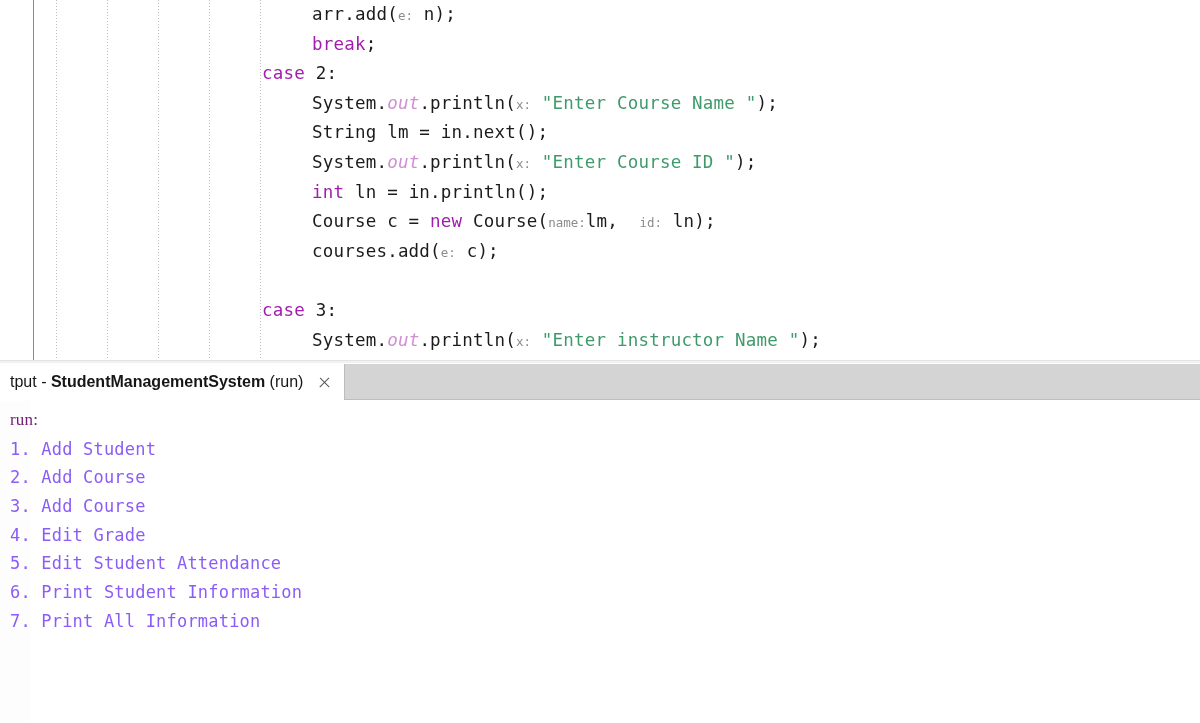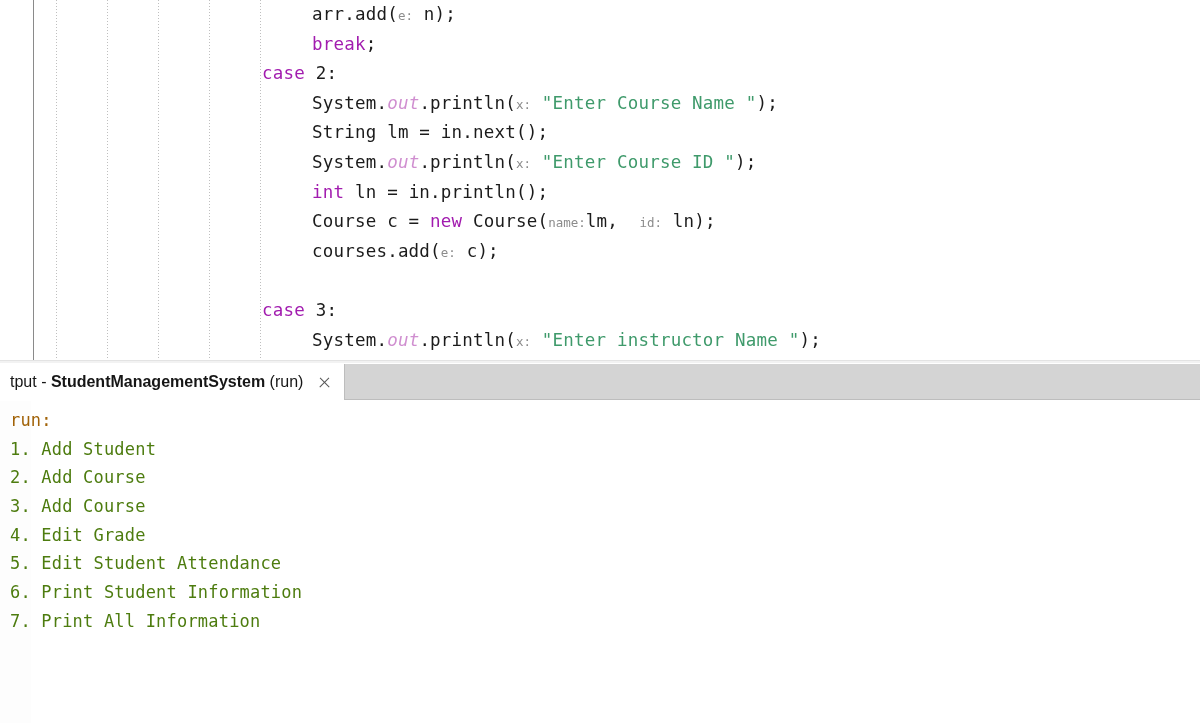--- a/index.html
+++ b/index.html
@@ -155,24 +155,24 @@
     left: 10px;
     top: 5px;
     width: 1180px;
   }
   .oline {
     height: 28.7px;
     line-height: 28.7px;
     white-space: pre;
     font-family: "DejaVu Sans Mono", "Liberation Mono", monospace;
     font-size: 17px;
-    color: #4d7c0f;
+    color: #8b5cf6;
     letter-spacing: 0.2px;
   }
-  .oline.muted { color: #a16207; }
+  .oline.muted { color: #701a75; font-family: Liberation Serif, serif; }
 </style>
 </head>
 <body>
 
 <div id="app">
 
   <div class="editor-pane">
     <div id="guides">
         <div class="guide solid" style="left: 21px;"></div>
         <div class="guide dotted" style="left: 44px;"></div>

